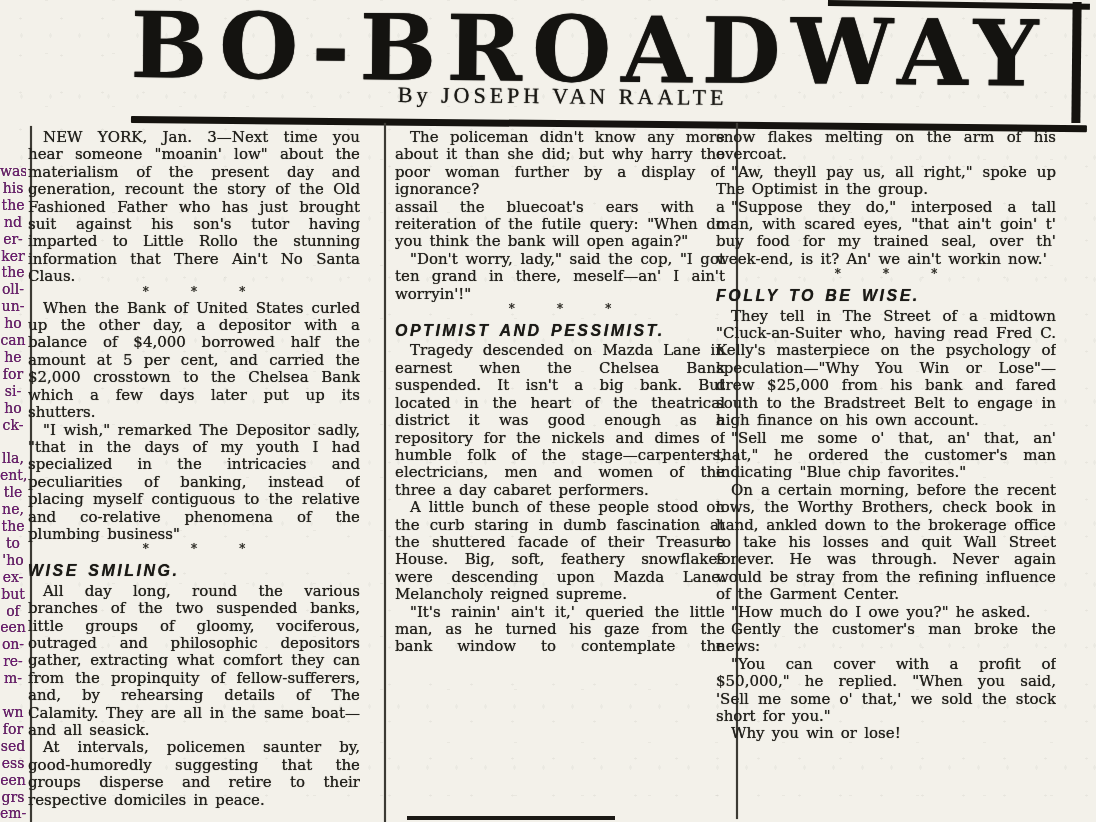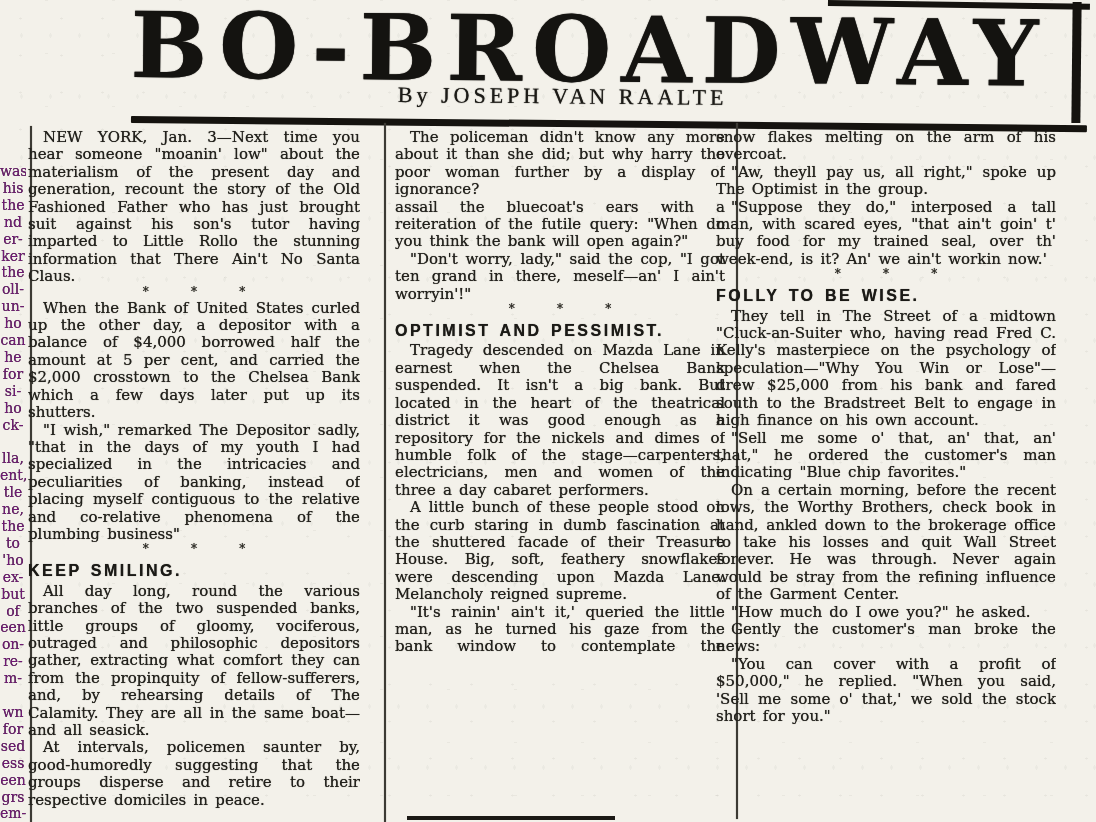--- a/index.html
+++ b/index.html
@@ -76,21 +76,21 @@
   .col-1{left:28px;width:332px;}
   .col-2{left:395px;width:330px;}
   .col-3{left:716px;width:340px;}
   .para{margin:0;text-indent:15px;}
   .para.cont{text-indent:0;}
   .para.runover{text-align-last:justify;}
   .subhead{
     margin:5px 0 3px;
     font-family:"Liberation Sans",sans-serif;
     font-size:16px;font-weight:700;letter-spacing:2.5px;
-    color:#1b1a16;text-shadow:0 0 0.7px rgba(25,24,20,0.9);
+    color:#1b1a16;text-shadow:0 0 0.7px rgba(25,24,20,0.9);font-style:italic;
   }
   .stars{
     text-align:center;font-size:12px;line-height:13px;height:14px;
     letter-spacing:18px;padding-left:18px;color:#2a2923;
   }
 </style>
 </head>
 <body>
 
 <div class="page">
@@ -148,21 +148,21 @@
   <div class="vrule vrule-margin"></div>
   <div class="vrule vrule-1"></div>
   <div class="vrule vrule-2"></div>
 
   <div class="col col-1">
       <p class="para">NEW YORK, Jan. 3—Next time you hear someone "moanin' low" about the materialism of the present day and generation, recount the story of the Old Fashioned Father who has just brought suit against his son's tutor having imparted to Little Rollo the stunning information that There Ain't No Santa Claus.</p>
       <div class="stars">* * *</div>
       <p class="para">When the Bank of United States curled up the other day, a depositor with a balance of $4,000 borrowed half the amount at 5 per cent, and carried the $2,000 crosstown to the Chelsea Bank which a few days later put up its shutters.</p>
       <p class="para">"I wish," remarked The Depositor sadly, "that in the days of my youth I had specialized in the intricacies and peculiarities of banking, instead of placing myself contiguous to the relative and co-relative phenomena of the plumbing business"</p>
       <div class="stars">* * *</div>
-      <h3 class="subhead">KEEP SMILING.</h3>
+      <h3 class="subhead">WISE SMILING.</h3>
       <p class="para">All day long, round the various branches of the two suspended banks, little groups of gloomy, vociferous, outraged and philosophic depositors gather, extracting what comfort they can from the propinquity of fellow-sufferers, and, by rehearsing details of The Calamity. They are all in the same boat—and all seasick.</p>
       <p class="para">At intervals, policemen saunter by, good-humoredly suggesting that the groups disperse and retire to their respective domiciles in peace.</p>
     </div>
   <div class="col col-2">
       <p class="para">The policeman didn't know any more about it than she did; but why harry the poor woman further by a display of ignorance?</p>
       <p class="para cont">assail the bluecoat's ears with a reiteration of the futile query: "When do you think the bank will open again?"</p>
       <p class="para">"Don't worry, lady," said the cop, "I got ten grand in there, meself—an' I ain't worryin'!"</p>
       <div class="stars">* * *</div>
       <h3 class="subhead">OPTIMIST AND PESSIMIST.</h3>
       <p class="para">Tragedy descended on Mazda Lane in earnest when the Chelsea Bank suspended. It isn't a big bank. But located in the heart of the theatrical district it was good enough as a repository for the nickels and dimes of humble folk of the stage—carpenters, electricians, men and women of the three a day cabaret performers.</p>
@@ -174,16 +174,17 @@
       <p class="para">"Aw, theyll pay us, all right," spoke up The Optimist in the group.</p>
       <p class="para">"Suppose they do," interposed a tall man, with scared eyes, "that ain't goin' t' buy food for my trained seal, over th' week-end, is it?  An' we ain't workin now.'</p>
       <div class="stars">* * *</div>
       <h3 class="subhead">FOLLY TO BE WISE.</h3>
       <p class="para">They tell in The Street of a midtown "Cluck-an-Suiter who, having read Fred C. Kelly's masterpiece on the psychology of speculation—"Why You Win or Lose"—drew $25,000 from his bank and fared south to the Bradstreet Belt to engage in high finance on his own account.</p>
       <p class="para">"Sell me some o' that, an' that, an' that," he ordered the customer's man indicating "Blue chip favorites."</p>
       <p class="para">On a certain morning, before the recent lows, the Worthy Brothers, check book in hand, ankled down to the brokerage office to take his losses and quit Wall Street forever.  He was through.  Never again would be stray from the refining influence of the Garment Center.</p>
       <p class="para">"How much do I owe you?" he asked.</p>
       <p class="para">Gently  the customer's man broke the news:</p>
       <p class="para">"You can cover with a profit of $50,000," he replied.  "When you said, 'Sell me some o' that,' we sold the stock short for you."</p>
+      <p class="para">Why you win or lose!</p>
     </div>
 
   <div class="bottom-bar"></div>
 </div>
 
 </body></html>

